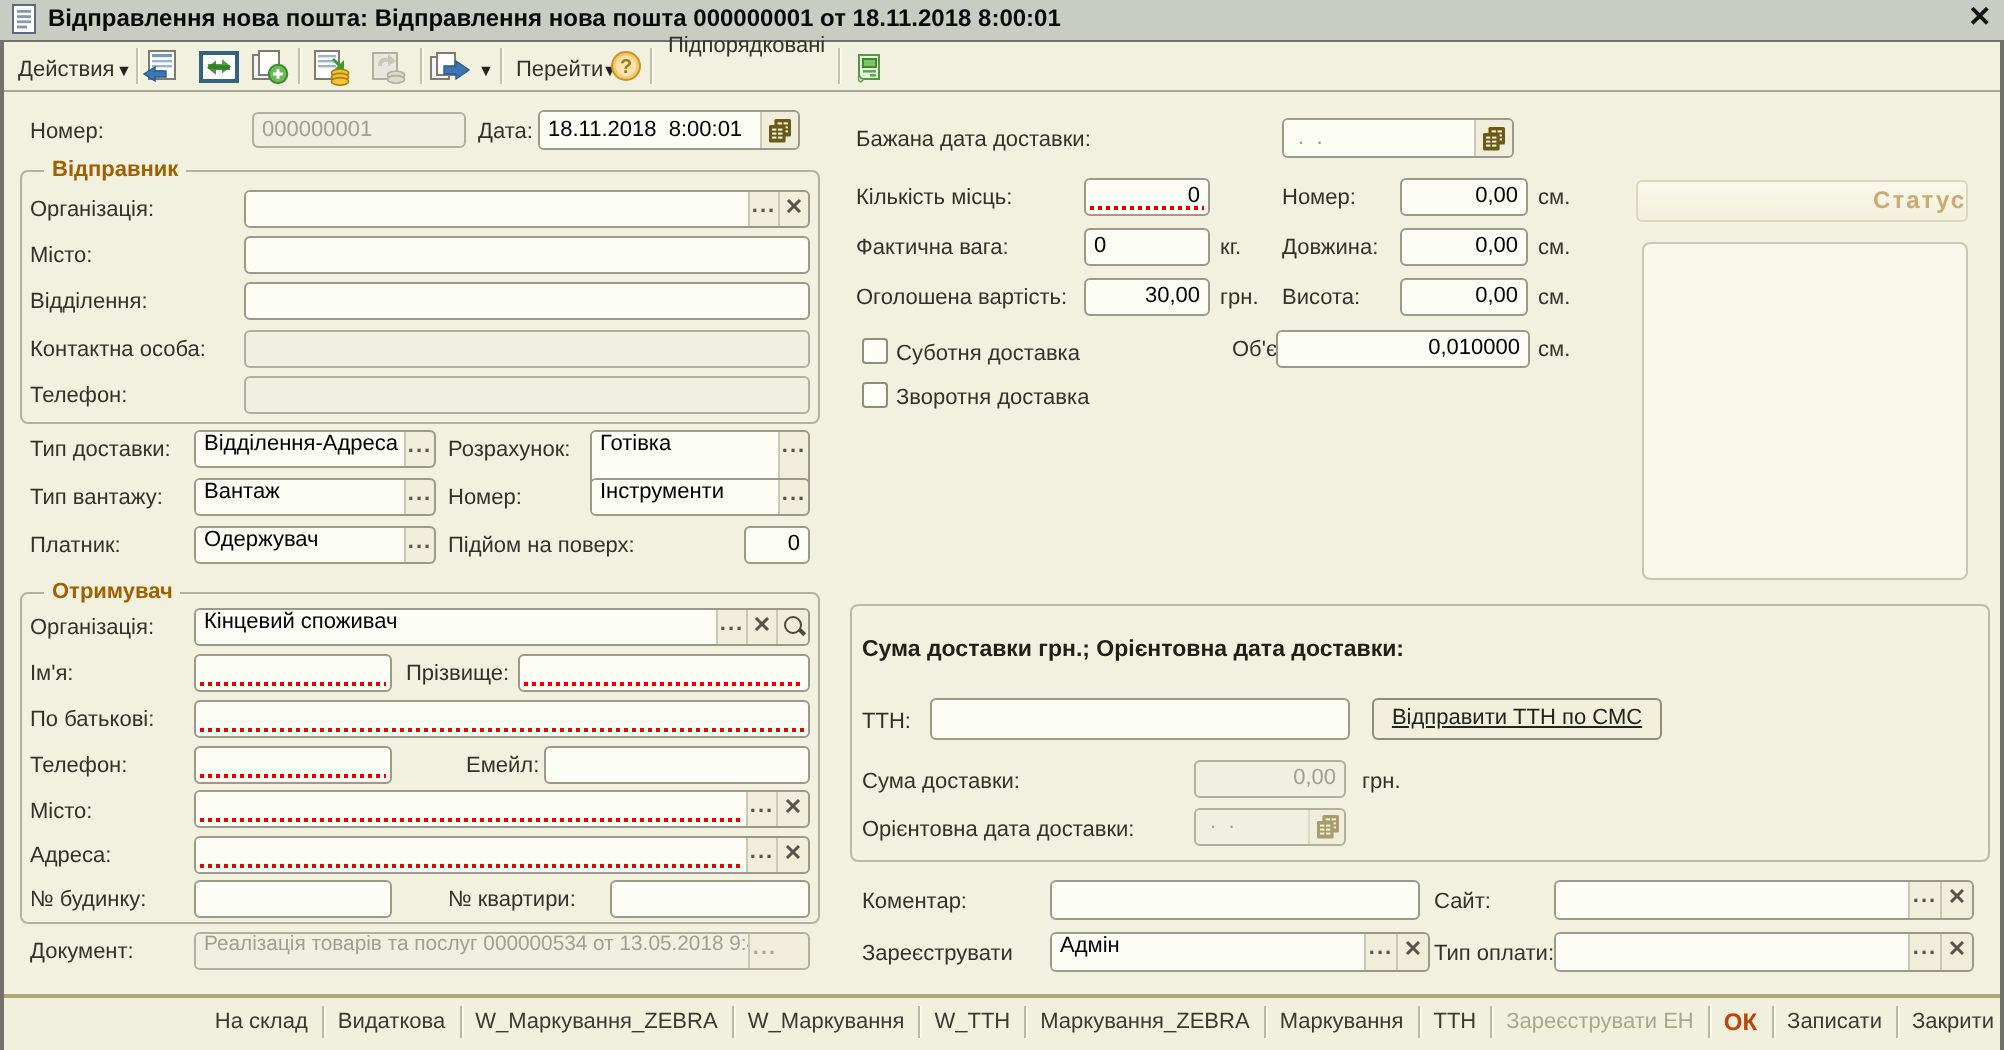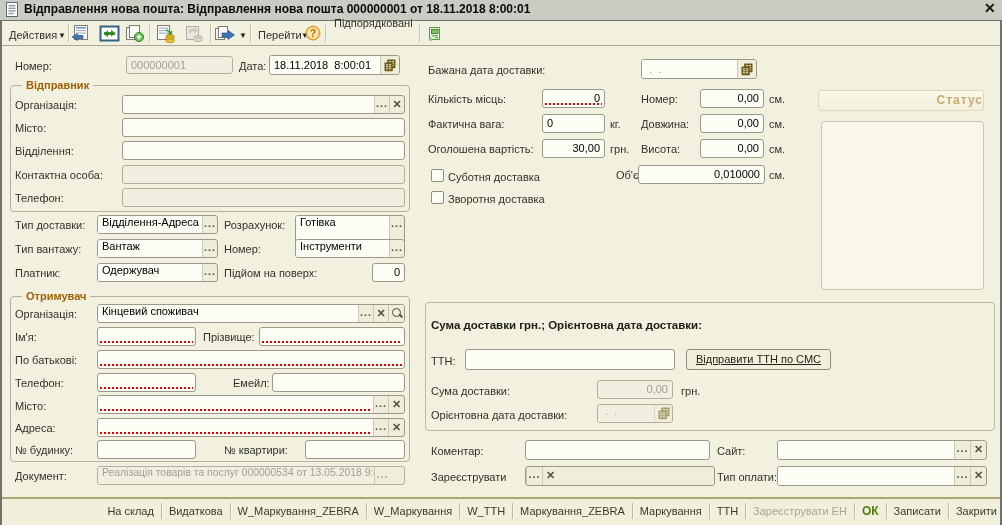--- a/index.html
+++ b/index.html
@@ -310,20 +310,21 @@
 <div class="t" style="left:431px;top:445px">Коментар:</div>
 <div class="in" style="left:525px;top:440px;width:185px;height:20px"></div>
 <div class="t" style="left:717px;top:445px">Сайт:</div>
 <div class="ctl" style="left:777px;top:440px;width:210px;height:20px">
  <div class="fld" style="width:176px"></div>
  <div class="bt dots" style="width:16px;line-height:15px">...</div>
  <div class="bt xg" style="width:16px;line-height:17px">✕</div>
 </div>
 <div class="t" style="left:431px;top:471px">Зареєструвати</div>
 <div class="ctl" style="left:525px;top:466px;width:190px;height:20px">
+ <div class="fld" style="width:156px">Адмін</div>
  <div class="bt dots" style="width:16px;line-height:15px">...</div>
  <div class="bt xg" style="width:16px;line-height:17px">✕</div>
 </div>
 <div class="t" style="left:717px;top:471px">Тип оплати:</div>
 <div class="ctl" style="left:777px;top:466px;width:210px;height:20px">
  <div class="fld" style="width:176px"></div>
  <div class="bt dots" style="width:16px;line-height:15px">...</div>
  <div class="bt xg" style="width:16px;line-height:17px">✕</div>
 </div>
 
@@ -340,18 +341,18 @@
  <span class="bb">W_TTH</span>
     <span class="bs"></span>
  <span class="bb">Маркування_ZEBRA</span>
     <span class="bs"></span>
  <span class="bb">Маркування</span>
     <span class="bs"></span>
  <span class="bb">ТТН</span>
     <span class="bs"></span>
  <span class="bb" style="color:#aaa78d">Зареєструвати ЕН</span>
     <span class="bs"></span>
- <span class="bb" style="font-weight:bold;font-size:12px;color:#4d7c0f">ОК</span>
+ <span class="bb" style="font-weight:bold;font-size:12px;color:#c2410c">ОК</span>
     <span class="bs"></span>
  <span class="bb">Записати</span>
     <span class="bs"></span>
  <span class="bb" style="padding-right:3px">Закрити</span>
 </div>
 
 </body></html>

